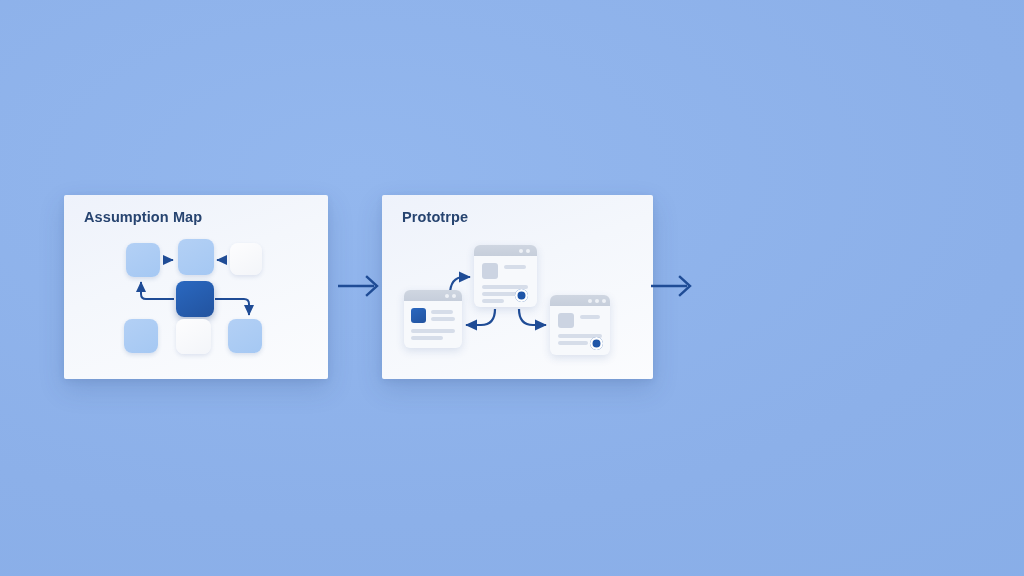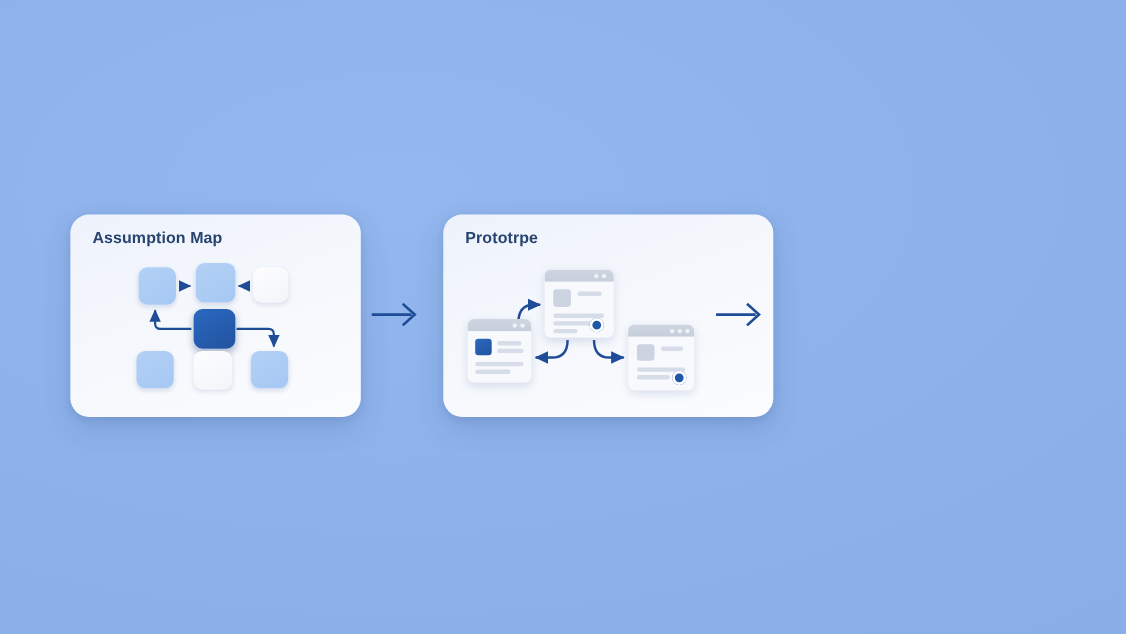--- a/index.html
+++ b/index.html
@@ -17,28 +17,28 @@
   #stage {
     position: absolute;
     left: 0; top: 0;
     width: 1024px; height: 576px;
     background: radial-gradient(120% 110% at 35% 30%, #93b7ee 0%, #8cb0e9 55%, #87ade7 100%);
   }
 
   
   .card {
     position: absolute;
-    border-radius: 17px;
+    border-radius: 2px;
     background: linear-gradient(160deg, #eef2fb 0%, #f4f7fc 42%, #fbfcfe 100%);
     box-shadow: 0 10px 26px rgba(38, 66, 120, 0.17),
                 0 2px 6px rgba(38, 66, 120, 0.10);
     overflow: hidden;
   }
   #card-assumption { left: 64px;  top: 195px; width: 264px; height: 184px; }
-  #card-prototype  { left: 403px; top: 195px; width: 300px; height: 184px; }
+  #card-prototype  { left: 382px; top: 195px; width: 271px; height: 184px; }
   #card-results    { left: 696px; top: 195px; width: 264px; height: 184px; }
 
   .card-title {
     position: absolute;
     left: 20px;
     top: 14px;
     font-size: 14.5px;
     font-weight: bold;
     color: #274470;
     letter-spacing: 0.1px;

